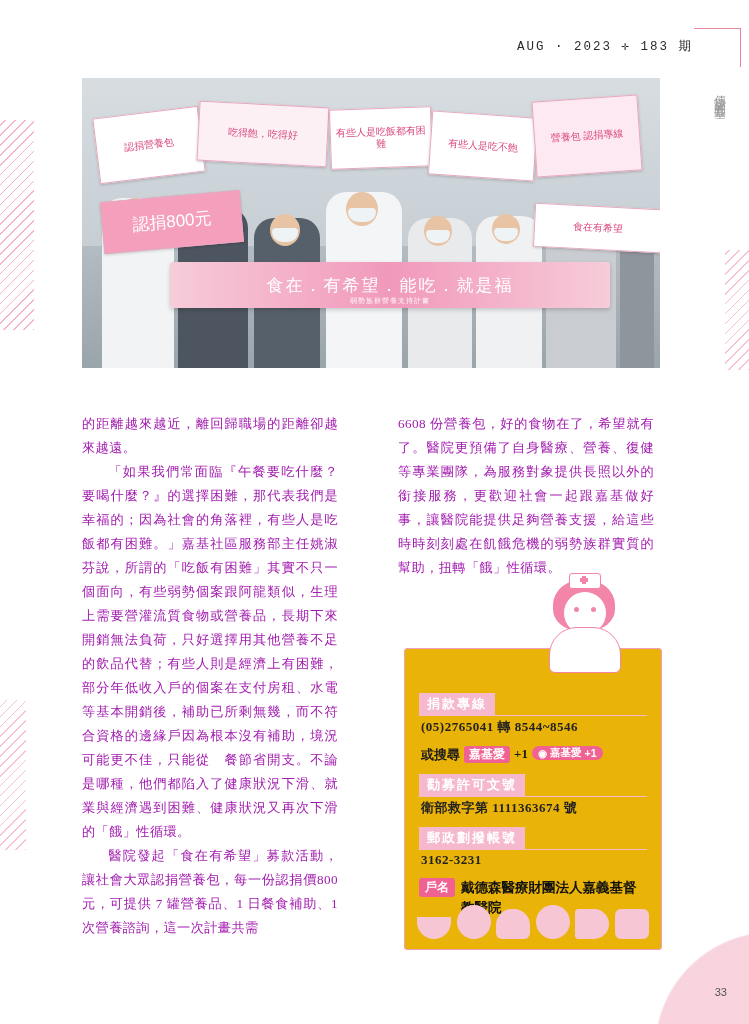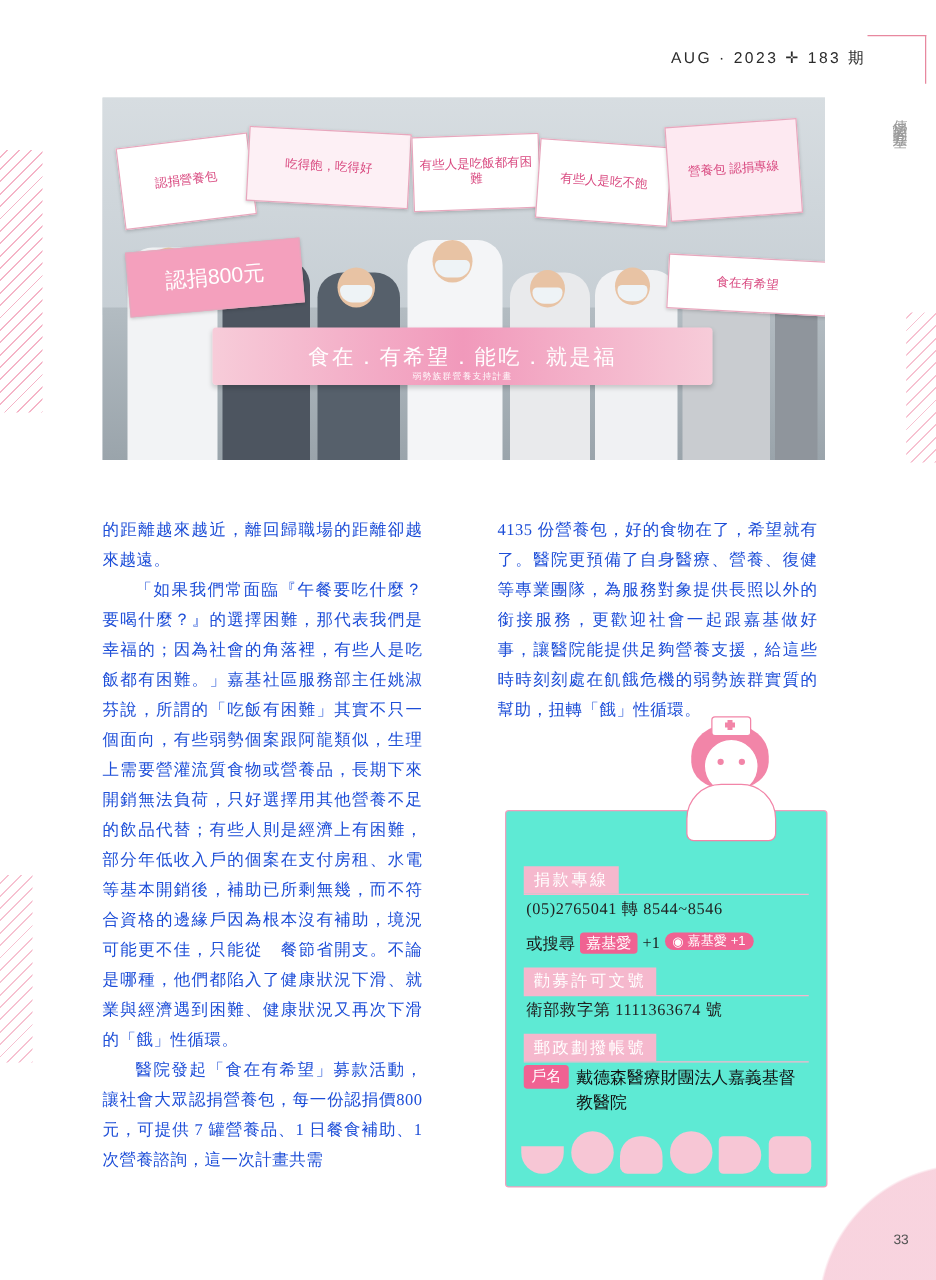--- a/index.html
+++ b/index.html
@@ -59,21 +59,21 @@
       transparent 1px, transparent 7px
     );
     opacity: .7;
   }
 
   
   .issue-line {
     position: absolute;
     right: 56px;
     top: 38px;
-    font-family: Liberation Sans, sans-serif;
+    font-family: Liberation Mono, monospace;
     font-size: 12.5px;
     letter-spacing: 2px;
     color: #2b2b2b;
     white-space: nowrap;
   }
   .corner-frame {
     position: absolute;
     right: 8px;
     top: 28px;
     width: 46px;
@@ -114,21 +114,21 @@
   }
   .photo .floor {
     position: absolute;
     left: 0; right: 0; bottom: 0; height: 42%;
     background: linear-gradient(180deg,#b3bcc2 0%, #9aa4ab 100%);
   }
   .photo .banner {
     position: absolute;
     left: 88px;
     bottom: 60px;
-    width: 400px;
+    width: 440px;
     height: 46px;
     background: linear-gradient(90deg,#f7ccd9,#f199bb 50%,#f7ccd9);
     border-radius: 3px;
     box-shadow: 0 2px 4px rgba(0,0,0,.18);
     color: #fff;
     font-size: 17px;
     letter-spacing: 2px;
     display: flex;
     align-items: center;
     justify-content: center;
@@ -197,39 +197,40 @@
   }
 
   
   .col {
     position: absolute;
     top: 412px;
     width: 256px;
     font-size: 13.2px;
     line-height: 1.82;
     text-align: justify;
-    color: #1d4ed8;
+    color: #a21caf;
     letter-spacing: .4px;
   }
   .col p { margin: 0; }
   .col p + p { margin-top: 0; }
   .col-left  { left: 82px; }
   .col-right { left: 398px; }
   .indent { text-indent: 2em; }
 
   
   .card {
     position: absolute;
     left: 404px;
     top: 648px;
     width: 256px;
     height: 300px;
     border: 1.5px solid #f0a0bd;
     border-radius: 3px;
-    background: #5eead4;
+    background: #eab308;
+    font-weight: bold;
   }
   .card-inner { position: absolute; inset: 0; padding: 44px 14px 10px 14px; }
   .card-row-title {
     background: #f5b8cd;
     color: #ffffff;
     font-size: 13px;
     letter-spacing: 2px;
     padding: 2px 8px;
     display: inline-block;
     font-family: "Liberation Sans", sans-serif;
@@ -430,21 +431,21 @@
   </div>
 
 
   <div class="col col-left">
     <p>的距離越來越近，離回歸職場的距離卻越來越遠。</p>
     <p class="indent">「如果我們常面臨『午餐要吃什麼？要喝什麼？』的選擇困難，那代表我們是幸福的；因為社會的角落裡，有些人是吃飯都有困難。」嘉基社區服務部主任姚淑芬說，所謂的「吃飯有困難」其實不只一個面向，有些弱勢個案跟阿龍類似，生理上需要營灌流質食物或營養品，長期下來開銷無法負荷，只好選擇用其他營養不足的飲品代替；有些人則是經濟上有困難，部分年低收入戶的個案在支付房租、水電等基本開銷後，補助已所剩無幾，而不符合資格的邊緣戶因為根本沒有補助，境況可能更不佳，只能從　餐節省開支。不論是哪種，他們都陷入了健康狀況下滑、就業與經濟遇到困難、健康狀況又再次下滑的「餓」性循環。</p>
     <p class="indent">醫院發起「食在有希望」募款活動，讓社會大眾認捐營養包，每一份認捐價800元，可提供 7 罐營養品、1 日餐食補助、1 次營養諮詢，這一次計畫共需</p>
   </div>
 
   <div class="col col-right" style="width:256px;">
-    <p>4135 份營養包，好的食物在了，希望就有了。醫院更預備了自身醫療、營養、復健等專業團隊，為服務對象提供長照以外的銜接服務，更歡迎社會一起跟嘉基做好事，讓醫院能提供足夠營養支援，給這些時時刻刻處在飢餓危機的弱勢族群實質的幫助，扭轉「餓」性循環。</p>
+    <p>6608 份營養包，好的食物在了，希望就有了。醫院更預備了自身醫療、營養、復健等專業團隊，為服務對象提供長照以外的銜接服務，更歡迎社會一起跟嘉基做好事，讓醫院能提供足夠營養支援，給這些時時刻刻處在飢餓危機的弱勢族群實質的幫助，扭轉「餓」性循環。</p>
   </div>
 
   <div class="card">
     <div class="nurse">
       <div class="hair"></div>
       <div class="face"></div>
       <div class="cap"></div>
       <div class="cross"></div>
       <div class="eye l"></div>
       <div class="eye r"></div>
@@ -468,20 +469,21 @@
       </div>
 
       <div class="card-bar">
         <span class="card-row-title">勸募許可文號</span>
       </div>
       <div class="card-val">衛部救字第 1111363674 號</div>
 
       <div class="card-bar">
         <span class="card-row-title">郵政劃撥帳號</span>
       </div>
+      <div class="card-val">3162-3231</div>
 
       <div class="name-row">
         <span class="badge-name">戶名</span>
         <span class="name-val">戴德森醫療財團法人嘉義基督教醫院</span>
       </div>
     </div>
 
     <div class="food-strip">
       <span class="food bowl"></span>
       <span class="food circle"></span>

